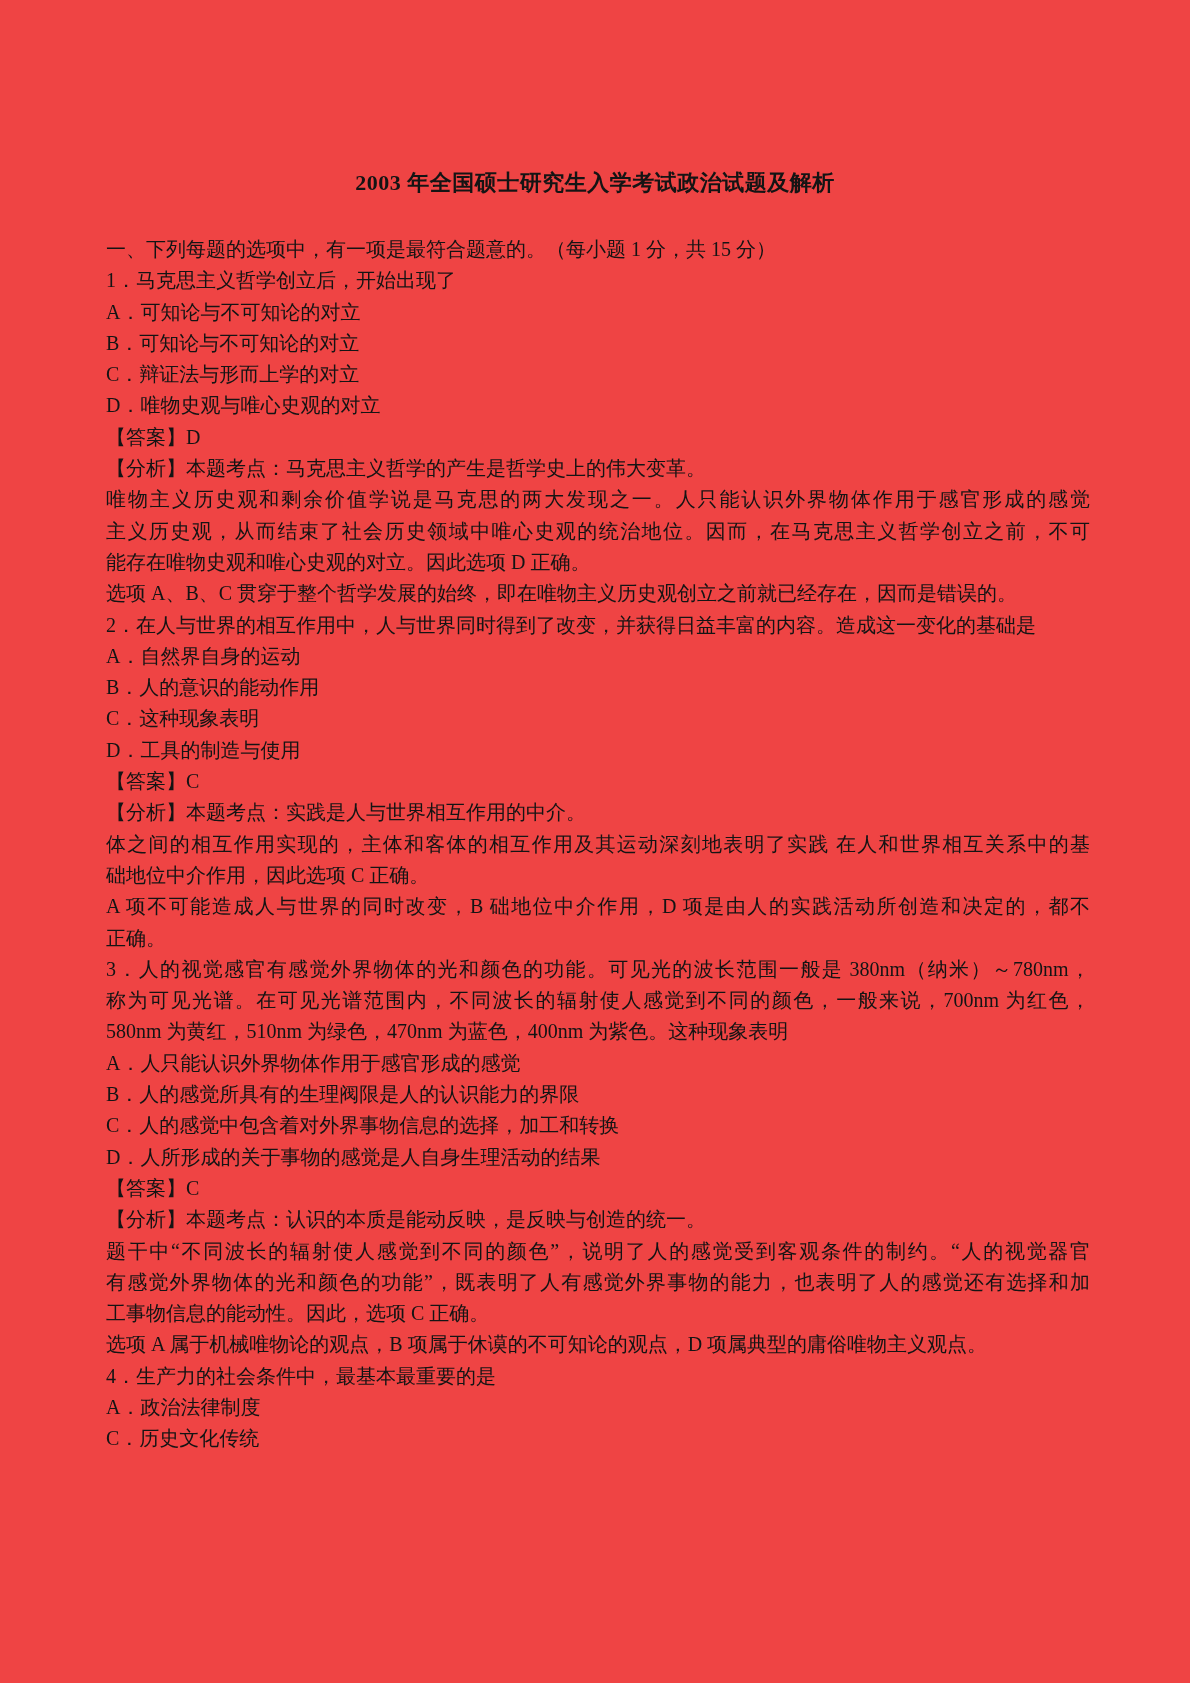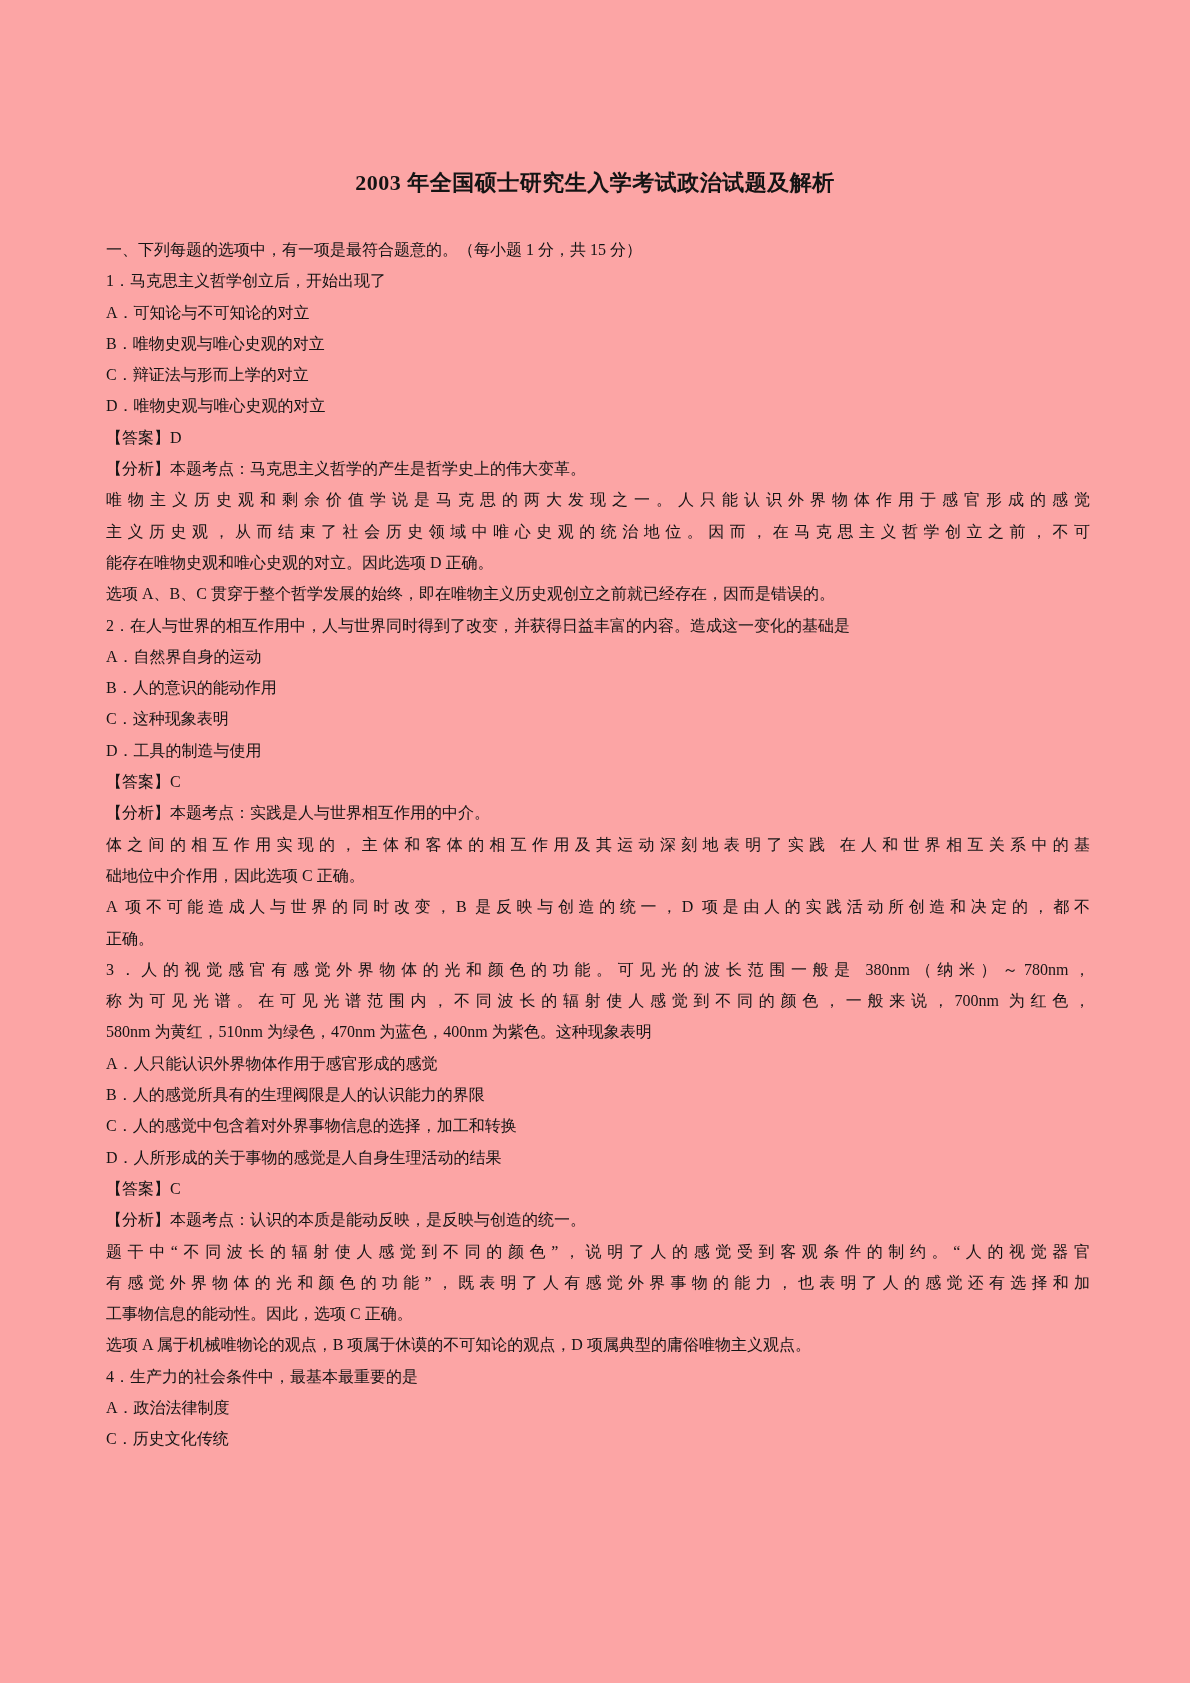--- a/index.html
+++ b/index.html
@@ -4,21 +4,21 @@
 <style>
   html, body {
     margin: 0;
     padding: 0;
     background: #ffffff;
   }
   .page {
     position: relative;
     width: 1190px;
     height: 1683px;
-    background: #fca5a5;
+    background: #ef4444;
     font-family: "Liberation Serif", "DejaVu Serif", serif;
     color: #141414;
     overflow: hidden;
   }
   .doc-title {
     position: absolute;
     top: 168px;
     left: 0;
     width: 100%;
     margin: 0;
@@ -27,59 +27,59 @@
     font-weight: 700;
     letter-spacing: 0.5px;
   }
   .doc-content {
     position: absolute;
     top: 234px;
     left: 106px;
     width: 984px;
   }
   .line {
-    font-size: 16px;
+    font-size: 20px;
     line-height: 31.3px;
     white-space: pre-wrap;
     text-align: left;
   }
   .line.fill {
     white-space: normal;
     text-align: justify;
     text-align-last: justify;
   }
 </style>
 </head>
 <body>
 
 <div class="page">
   <h1 class="doc-title">2003 年全国硕士研究生入学考试政治试题及解析</h1>
   <div class="doc-content">
       <div class="line">一、下列每题的选项中，有一项是最符合题意的。（每小题 1 分，共 15 分）</div>
       <div class="line">1．马克思主义哲学创立后，开始出现了</div>
       <div class="line">A．可知论与不可知论的对立</div>
-      <div class="line">B．唯物史观与唯心史观的对立</div>
+      <div class="line">B．可知论与不可知论的对立</div>
       <div class="line">C．辩证法与形而上学的对立</div>
       <div class="line">D．唯物史观与唯心史观的对立</div>
       <div class="line">【答案】D</div>
       <div class="line">【分析】本题考点：马克思主义哲学的产生是哲学史上的伟大变革。</div>
       <div class="line fill">唯物主义历史观和剩余价值学说是马克思的两大发现之一。人只能认识外界物体作用于感官形成的感觉</div>
       <div class="line fill">主义历史观，从而结束了社会历史领域中唯心史观的统治地位。因而，在马克思主义哲学创立之前，不可</div>
       <div class="line">能存在唯物史观和唯心史观的对立。因此选项 D 正确。</div>
       <div class="line">选项 A、B、C 贯穿于整个哲学发展的始终，即在唯物主义历史观创立之前就已经存在，因而是错误的。</div>
       <div class="line">2．在人与世界的相互作用中，人与世界同时得到了改变，并获得日益丰富的内容。造成这一变化的基础是</div>
       <div class="line">A．自然界自身的运动</div>
       <div class="line">B．人的意识的能动作用</div>
       <div class="line">C．这种现象表明</div>
       <div class="line">D．工具的制造与使用</div>
       <div class="line">【答案】C</div>
       <div class="line">【分析】本题考点：实践是人与世界相互作用的中介。</div>
       <div class="line fill">体之间的相互作用实现的，主体和客体的相互作用及其运动深刻地表明了实践 在人和世界相互关系中的基</div>
       <div class="line">础地位中介作用，因此选项 C 正确。</div>
-      <div class="line fill">A 项不可能造成人与世界的同时改变，B 是反映与创造的统一，D 项是由人的实践活动所创造和决定的，都不</div>
+      <div class="line fill">A 项不可能造成人与世界的同时改变，B 础地位中介作用，D 项是由人的实践活动所创造和决定的，都不</div>
       <div class="line">正确。</div>
       <div class="line fill">3．人的视觉感官有感觉外界物体的光和颜色的功能。可见光的波长范围一般是 380nm（纳米）～780nm，</div>
       <div class="line fill">称为可见光谱。在可见光谱范围内，不同波长的辐射使人感觉到不同的颜色，一般来说，700nm 为红色，</div>
       <div class="line">580nm 为黄红，510nm 为绿色，470nm 为蓝色，400nm 为紫色。这种现象表明</div>
       <div class="line">A．人只能认识外界物体作用于感官形成的感觉</div>
       <div class="line">B．人的感觉所具有的生理阀限是人的认识能力的界限</div>
       <div class="line">C．人的感觉中包含着对外界事物信息的选择，加工和转换</div>
       <div class="line">D．人所形成的关于事物的感觉是人自身生理活动的结果</div>
       <div class="line">【答案】C</div>
       <div class="line">【分析】本题考点：认识的本质是能动反映，是反映与创造的统一。</div>

